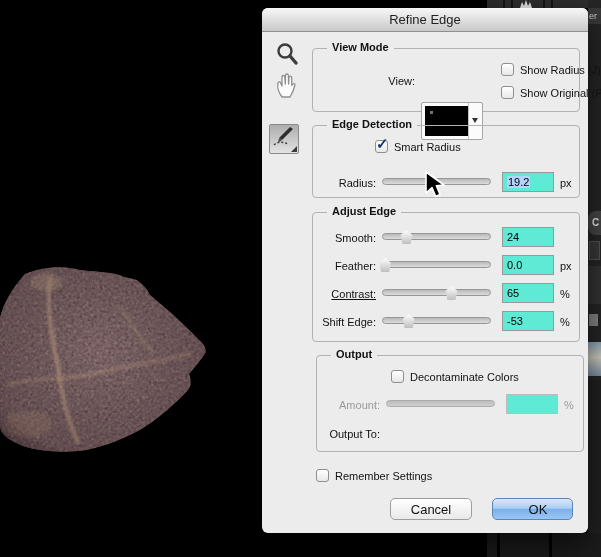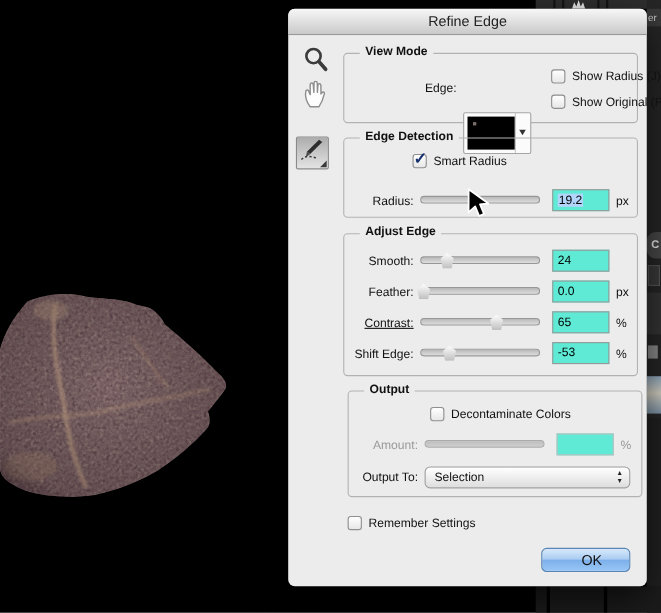--- a/index.html
+++ b/index.html
@@ -156,21 +156,21 @@
     <svg width="28" height="28" viewBox="0 0 28 28">
       <path d="M23,4 L12,15 L9,13 L20,2 Z" fill="#2e2e2e"></path>
       <path d="M9,13 L12,15 L8,18 Z" fill="#4a4a4a"></path>
       <path d="M4,20 C8,16 13,17 18,19" fill="none" stroke="#3a3a3a" stroke-width="1.4" stroke-dasharray="2,2"></path>
       <path d="M27,27 L21,27 L27,21 Z" fill="#3a3a3a"></path>
     </svg>
   </div>
 
   <div class="group" style="left:50px;top:40px;width:266px;height:62px;">
     <div class="legend">View Mode</div>
-    <div class="rlbl" style="left:30px;top:26px;width:72px;">Edge:</div>
+    <div class="rlbl" style="left:30px;top:26px;width:72px;">View:</div>
     <div class="view-ctl">
       <div class="pic">
           <div class="speck"></div>
         </div>
       <div class="strip"></div>
       <div class="dn"></div>
     </div>
     <div class="cb" style="left:188px;top:14px;">
       
     </div>
@@ -235,28 +235,25 @@
       
     </div>
     <div class="lbl" style="left:93px;top:15px;">Decontaminate Colors</div>
 
     <div class="rlbl dim" style="left:0;top:43px;width:63px;">Amount:</div>
     <div class="track disabled" style="left:69px;top:44px;width:109px;"></div>
     <div class="field disabled" style="left:189px;top:38px;"></div>
     <div class="lbl dim" style="left:247px;top:43px;">%</div>
 
     <div class="rlbl" style="left:0;top:72px;width:63px;">Output To:</div>
-    <div class="dropdown" style="left:69px;top:68px;width:187px;">
-      <span>Selection</span>
-      <span class="updown">▴<br>▾</span>
-    </div>
   </div>
 
   <div class="cb" style="left:54px;top:461px;">
     
   </div>
   <div class="lbl" style="left:73px;top:462px;">Remember Settings</div>
+  <div class="btn btn-cancel">Cancel</div>
   <div class="btn btn-ok">OK</div>
 </div>
 
 <svg class="abs cursor" width="24" height="32" viewBox="0 0 24 32">
   <path d="M2,1 L2,22 L8,16.6 L11.6,25.4 L16,23.4 L12.4,14.8 L20,14 Z" fill="#000" stroke="#fff" stroke-width="1.6" stroke-linejoin="round"></path>
 </svg>
 
 </body></html>

